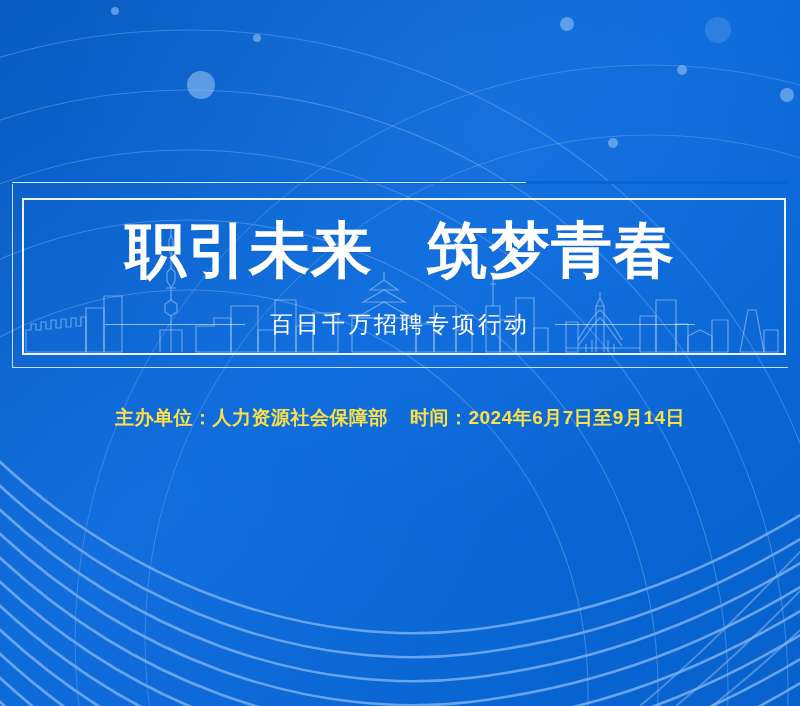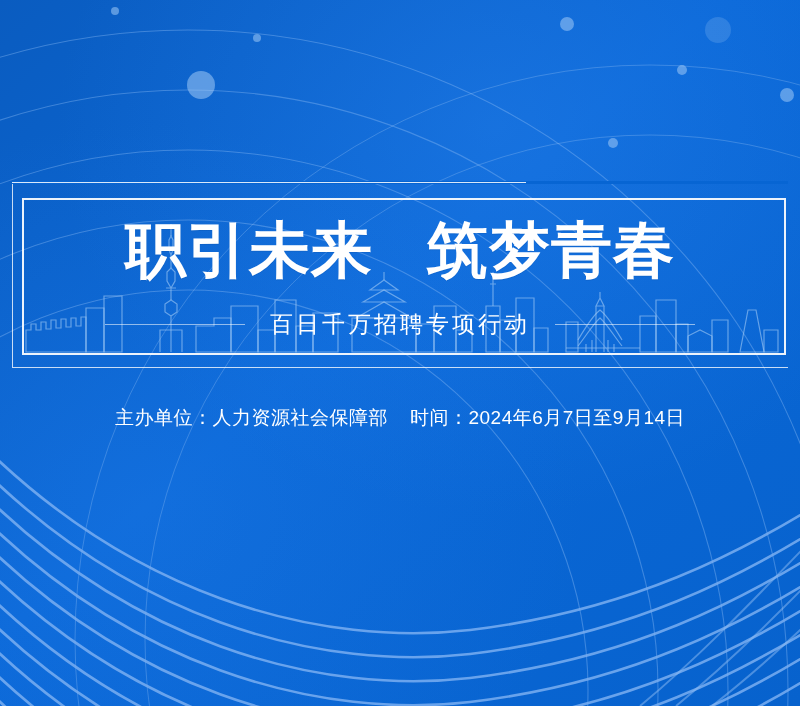--- a/index.html
+++ b/index.html
@@ -86,24 +86,24 @@
     letter-spacing: 3px;
     font-weight: 400;
     white-space: pre;
   }
   
   #meta-row {
     position: absolute;
     left: 0; top: 405px;
     width: 800px;
     text-align: center;
-    color: #ffffff;
+    color: #fde047;
     font-size: 19px;
     line-height: 26px;
-    font-weight: 400;
+    font-weight: 700;
     letter-spacing: 0.5px;
     white-space: pre;
   }
   #meta-row .meta-gap { display: inline-block; width: 22px; }
 </style>
 </head>
 <body>
 
 <div id="banner">
 

